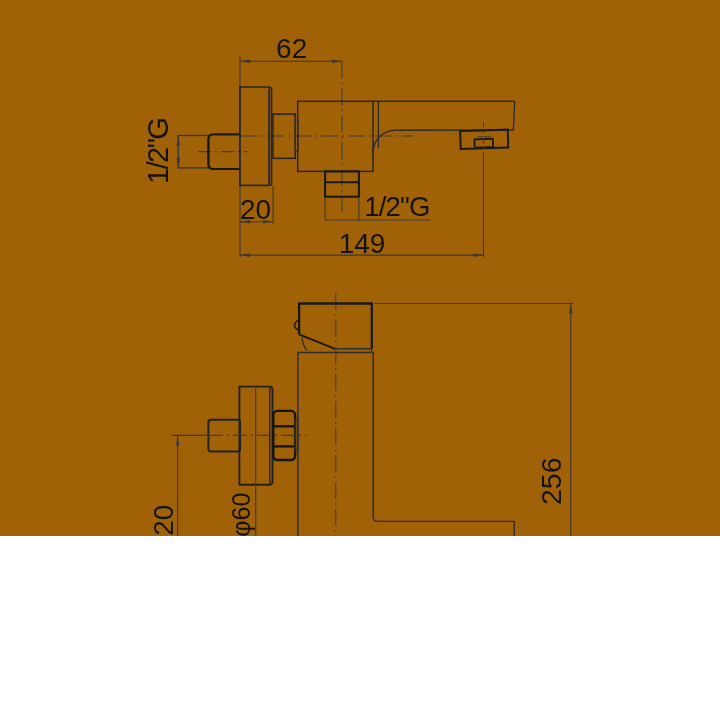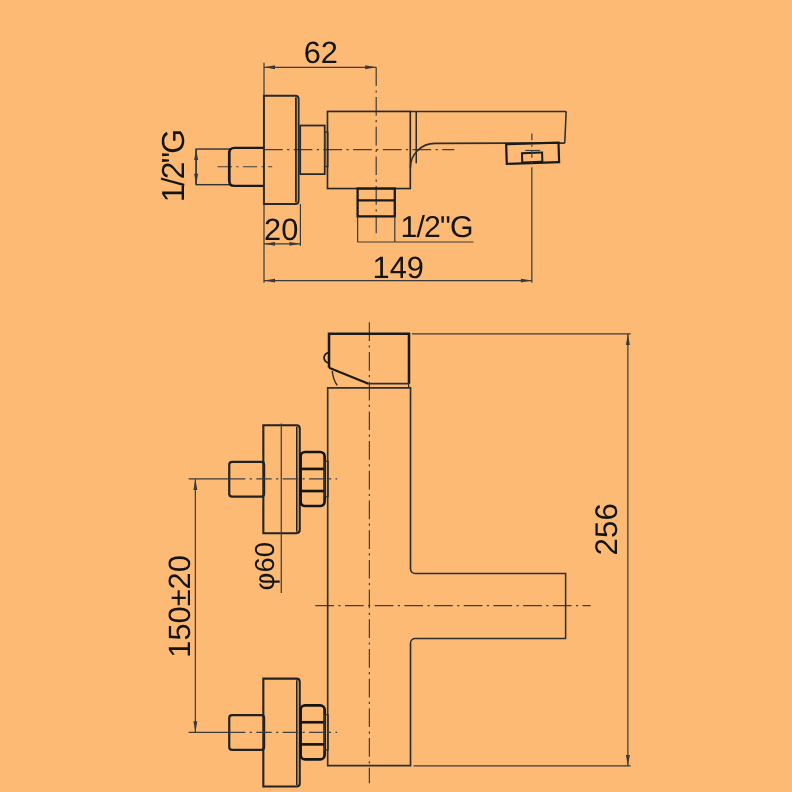--- a/index.html
+++ b/index.html
@@ -1,16 +1,16 @@
 <!DOCTYPE html>
 <html><head>
 <meta charset="utf-8">
 <style>
   html,body{margin:0;padding:0;background:#fff;}
-  .page{position:relative;width:720px;height:720px;background:#fdba74;overflow:hidden;
+  .page{position:relative;width:720px;height:536px;background:#a16207;overflow:hidden;
         font-family:"Liberation Sans", sans-serif;}
   svg{position:absolute;left:0;top:0;}
   text{fill:#141414;font-family:"Liberation Sans", sans-serif;}
 </style>
 </head>
 <body>
 <div class="page">
 <svg width="720" height="720" viewBox="0 0 720 720">
   <g fill="none" stroke-linecap="butt">
 

